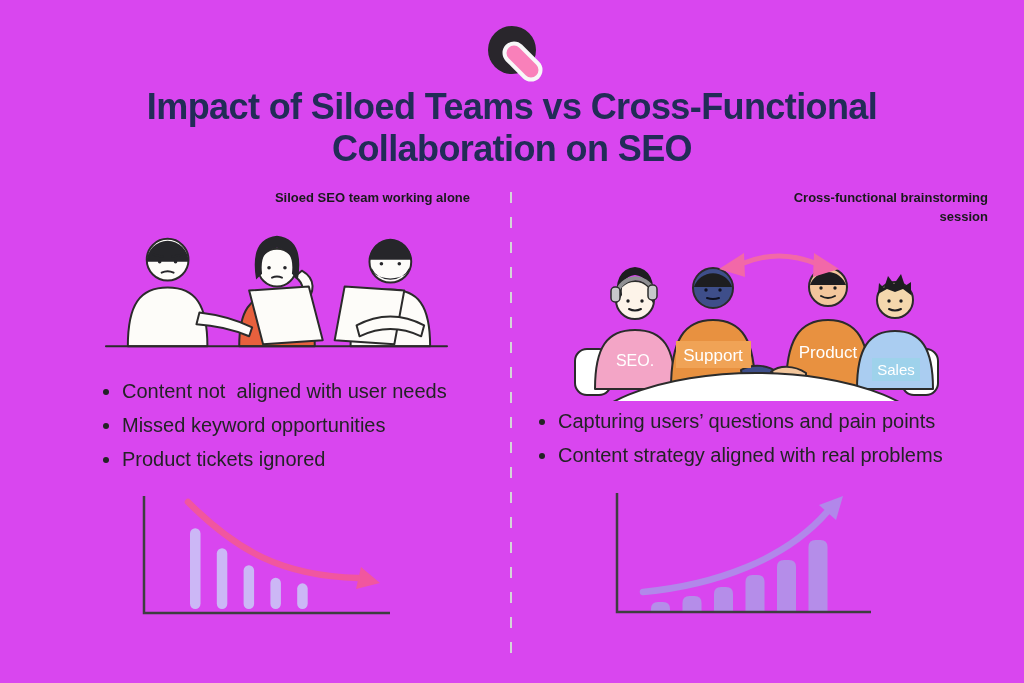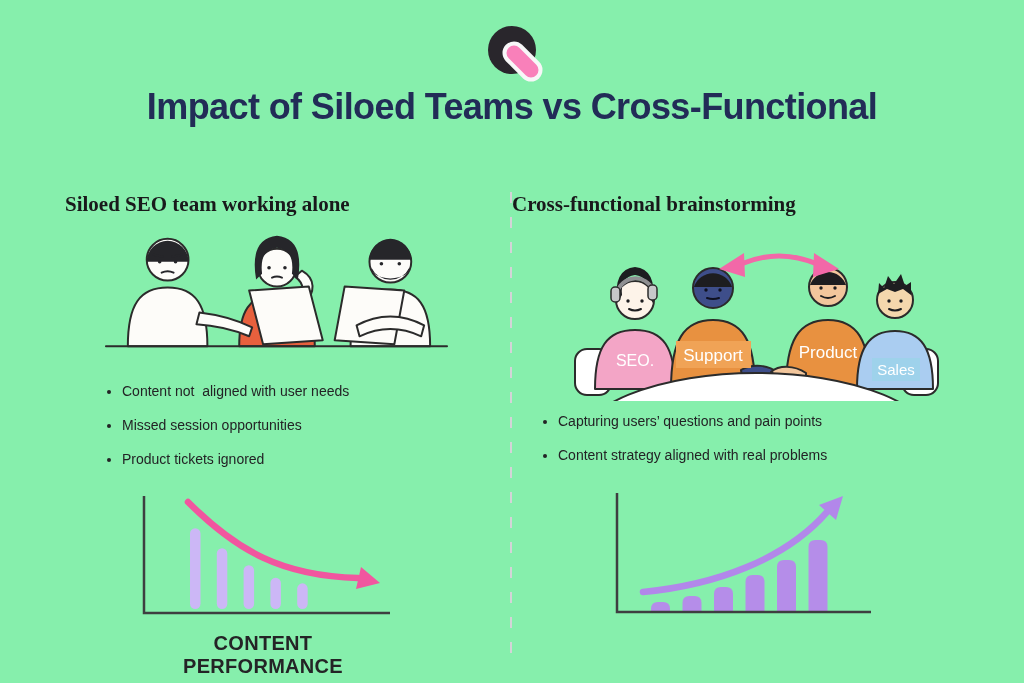--- a/index.html
+++ b/index.html
@@ -1,40 +1,40 @@
 <!DOCTYPE html>
 <html><head>
 <meta charset="utf-8">
 <style>
   html,body{margin:0;padding:0;background:#f7f7f8;}
   #canvas{
-    position:relative;width:1024px;height:683px;background:#86efac;
+    position:relative;width:1024px;height:683px;background:#d946ef;
     overflow:hidden;font-family:"Liberation Sans",sans-serif;color:#222224;
   }
   .abs{position:absolute;}
   
   #logo{left:479px;top:20px;width:66px;height:68px;}
   
   #title{left:0;top:86px;width:1024px;text-align:center;
     font-size:36px;font-weight:bold;line-height:1.17;letter-spacing:-0.6px;}
   
   #divider{left:510px;top:192px;width:2px;height:466px;
     background:repeating-linear-gradient(to bottom,#d4d4d7 0 11px,transparent 11px 25px);}
   
   .panel{top:184px;width:512px;height:499px;}
   #left-panel{left:0;}
   #right-panel{left:512px;}
-  .panel-heading{font-size:21px;font-weight:bold;color:#19191b;text-align:left;line-height:1.45;font-family:Liberation Serif, serif;}
+  .panel-heading{font-size:13px;font-weight:bold;color:#19191b;text-align:right;line-height:1.45;}
   #left-heading{left:65px;top:5px;width:405px;}
   #right-heading{left:0;top:5px;width:476px;}
   .illus{display:block;}
   #left-illus{left:100px;top:42px;width:353px;height:143px;}
   #right-illus{left:61px;top:53px;width:367px;height:164px;}
   ul.bullets{margin:0;padding-left:26px;list-style:disc;}
-  ul.bullets li{font-size:14px;line-height:23px;margin-bottom:11px;white-space:pre-wrap;color:#232325;}
+  ul.bullets li{font-size:20px;line-height:23px;margin-bottom:11px;white-space:pre-wrap;color:#232325;}
   #left-bullets{left:96px;top:196px;width:430px;}
   #right-bullets{left:20px;top:226px;width:480px;}
   .mini-chart{display:block;}
   #left-chart{left:132px;top:307px;width:262px;height:134px;}
   #right-chart{left:93px;top:304px;width:272px;height:136px;}
   .chart-caption{font-size:20px;font-weight:bold;letter-spacing:0.3px;color:#242426;text-align:center;}
   #left-caption{left:132px;top:448px;width:262px;}
   #right-caption{left:93px;top:448px;width:272px;}
   .illus-label{font-family:"Liberation Sans",sans-serif;}
 </style>
@@ -44,20 +44,21 @@
 <div id="canvas">
 
   <svg id="logo" class="abs" viewBox="0 0 66 66" aria-hidden="true">
     <circle cx="33" cy="29" r="24" fill="#29262c"></circle>
     <path d="M35,32 L52,49" stroke="#f7f7f8" stroke-width="23" stroke-linecap="round" fill="none"></path>
     <path d="M35,32 L52,49" stroke="#f980ba" stroke-width="15" stroke-linecap="round" fill="none"></path>
   </svg>
 
   <h1 id="title" class="abs" style="margin:0;color:#222c57;">
     <div>Impact of Siloed Teams vs Cross-Functional</div>
+    <div>Collaboration on SEO</div>
   </h1>
 
   <div id="divider" class="abs"></div>
 
   <section id="left-panel" class="abs panel">
 
     <div id="left-heading" class="abs panel-heading">Siloed SEO team working alone</div>
 
     <svg id="left-illus" class="abs illus" viewBox="0 0 355 142" aria-hidden="true">
       <g stroke="#2b2b2b" stroke-width="2" fill="#fdfcf9" stroke-linejoin="round" stroke-linecap="round">
@@ -89,44 +90,44 @@
       <g stroke="#26262a" stroke-width="2" fill="none" stroke-linecap="round">
         <path d="M62,46 Q68,43 74,46"></path>
         <path d="M173,51 Q178,49 183,51"></path>
         <path d="M54,28 L63,30"></path>
         <path d="M82,28 L73,30"></path>
       </g>
     </svg>
 
     <ul id="left-bullets" class="abs bullets">
       <li>Content not  aligned with user needs</li>
-      <li>Missed session opportunities</li>
+      <li>Missed keyword opportunities</li>
       <li>Product tickets ignored</li>
     </ul>
 
     <svg id="left-chart" class="abs mini-chart" viewBox="0 0 262 134" aria-hidden="true">
       <g>
           <rect x="58" y="37.25" width="10.5" height="80.75" rx="5.25" ry="5.25" fill="#ccb7f6"></rect>
           <rect x="84.8" y="57.2" width="10.5" height="60.8" rx="5.25" ry="5.25" fill="#ccb7f6"></rect>
           <rect x="111.6" y="74.30000000000001" width="10.5" height="43.699999999999996" rx="5.25" ry="5.25" fill="#ccb7f6"></rect>
           <rect x="138.4" y="86.65" width="10.5" height="31.349999999999998" rx="5.25" ry="5.25" fill="#ccb7f6"></rect>
           <rect x="165.2" y="92.35" width="10.5" height="25.65" rx="5.25" ry="5.25" fill="#ccb7f6"></rect>
         </g>
       <path d="M12,5 L12,122 L258,122" fill="none" stroke="#3e3e40" stroke-width="2.5"></path>
       <path d="M56,11 C105,60 150,85 226,87" fill="none" stroke-width="6.5" stroke-linecap="round" stroke="#f1569f"></path>
       <polygon points="248,92 224,98 229,76" fill="#f1569f"></polygon>
     </svg>
 
-    <div id="left-caption" class="abs chart-caption">CONTENT PERFORMANCE</div>
   </section>
 
   <section id="right-panel" class="abs panel">
 
     <div id="right-heading" class="abs panel-heading">
       <div>Cross-functional brainstorming</div>
+      <div>session</div>
     </div>
 
     <svg id="right-illus" class="abs illus" viewBox="0 0 367 164" aria-hidden="true">
       <g stroke="#2b2b2b" stroke-width="2" fill="#ffffff" stroke-linejoin="round">
         <rect x="2" y="112" width="36" height="46" rx="12"></rect>
         <rect x="329" y="112" width="36" height="46" rx="12"></rect>
         <path d="M22,152 C22,110 34,93 62,93 C90,93 102,110 102,152 Z" fill="#f3a5c6"></path>
         <path d="M98,152 C98,103 111,83 140,83 C169,83 182,103 182,152 Z" fill="#e89140"></path>
         <path d="M213,152 C213,103 226,83 255,83 C284,83 297,103 297,152 Z" fill="#e89140"></path>
         <path d="M284,152 C284,111 296,94 322,94 C348,94 360,111 360,152 Z" fill="#aacdf1"></path>

